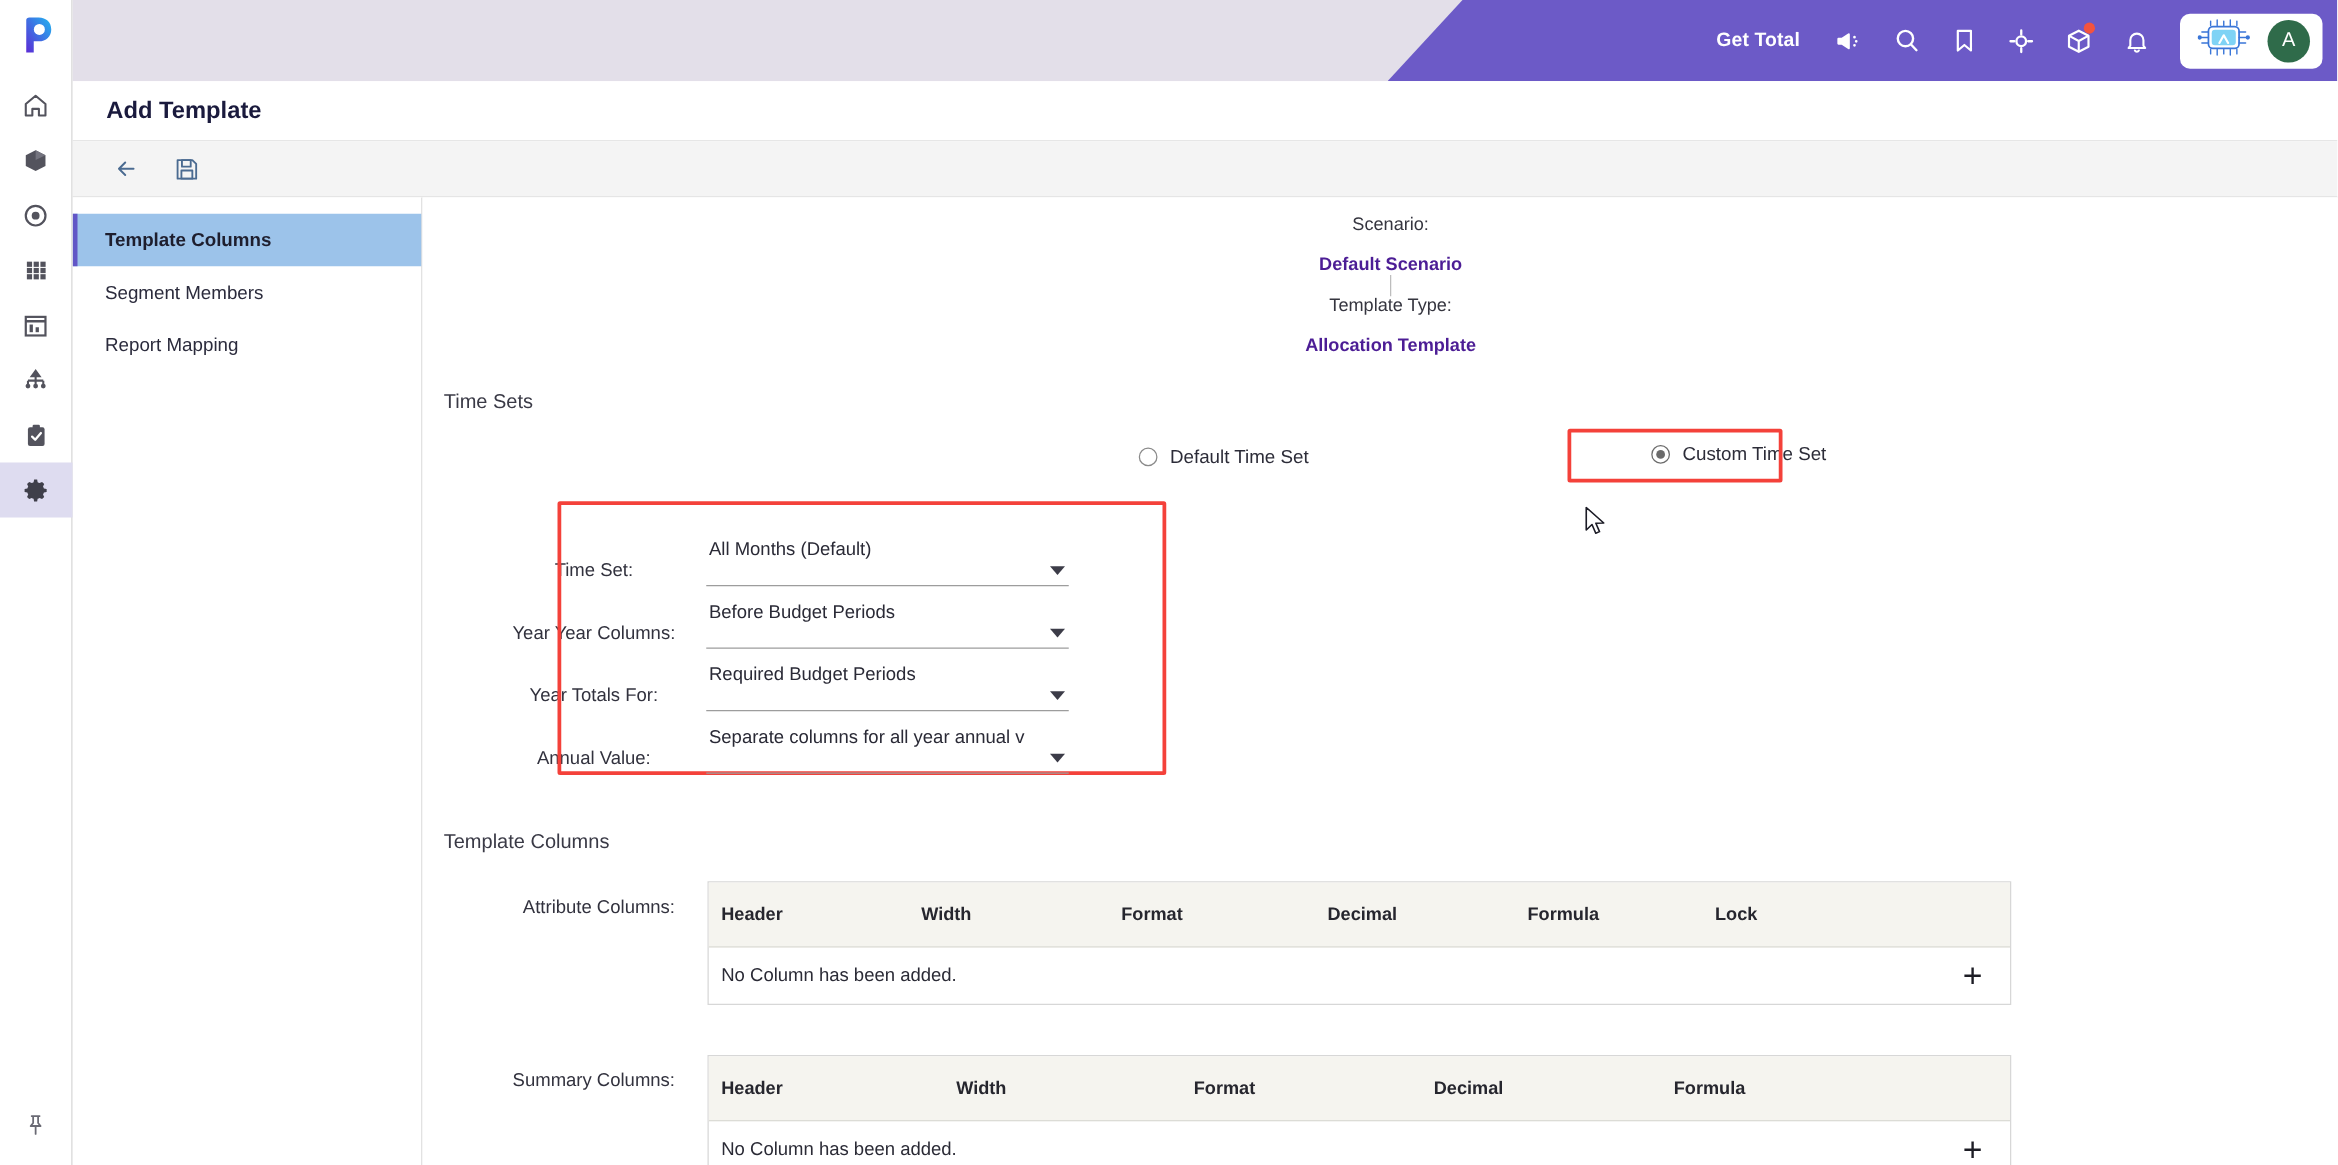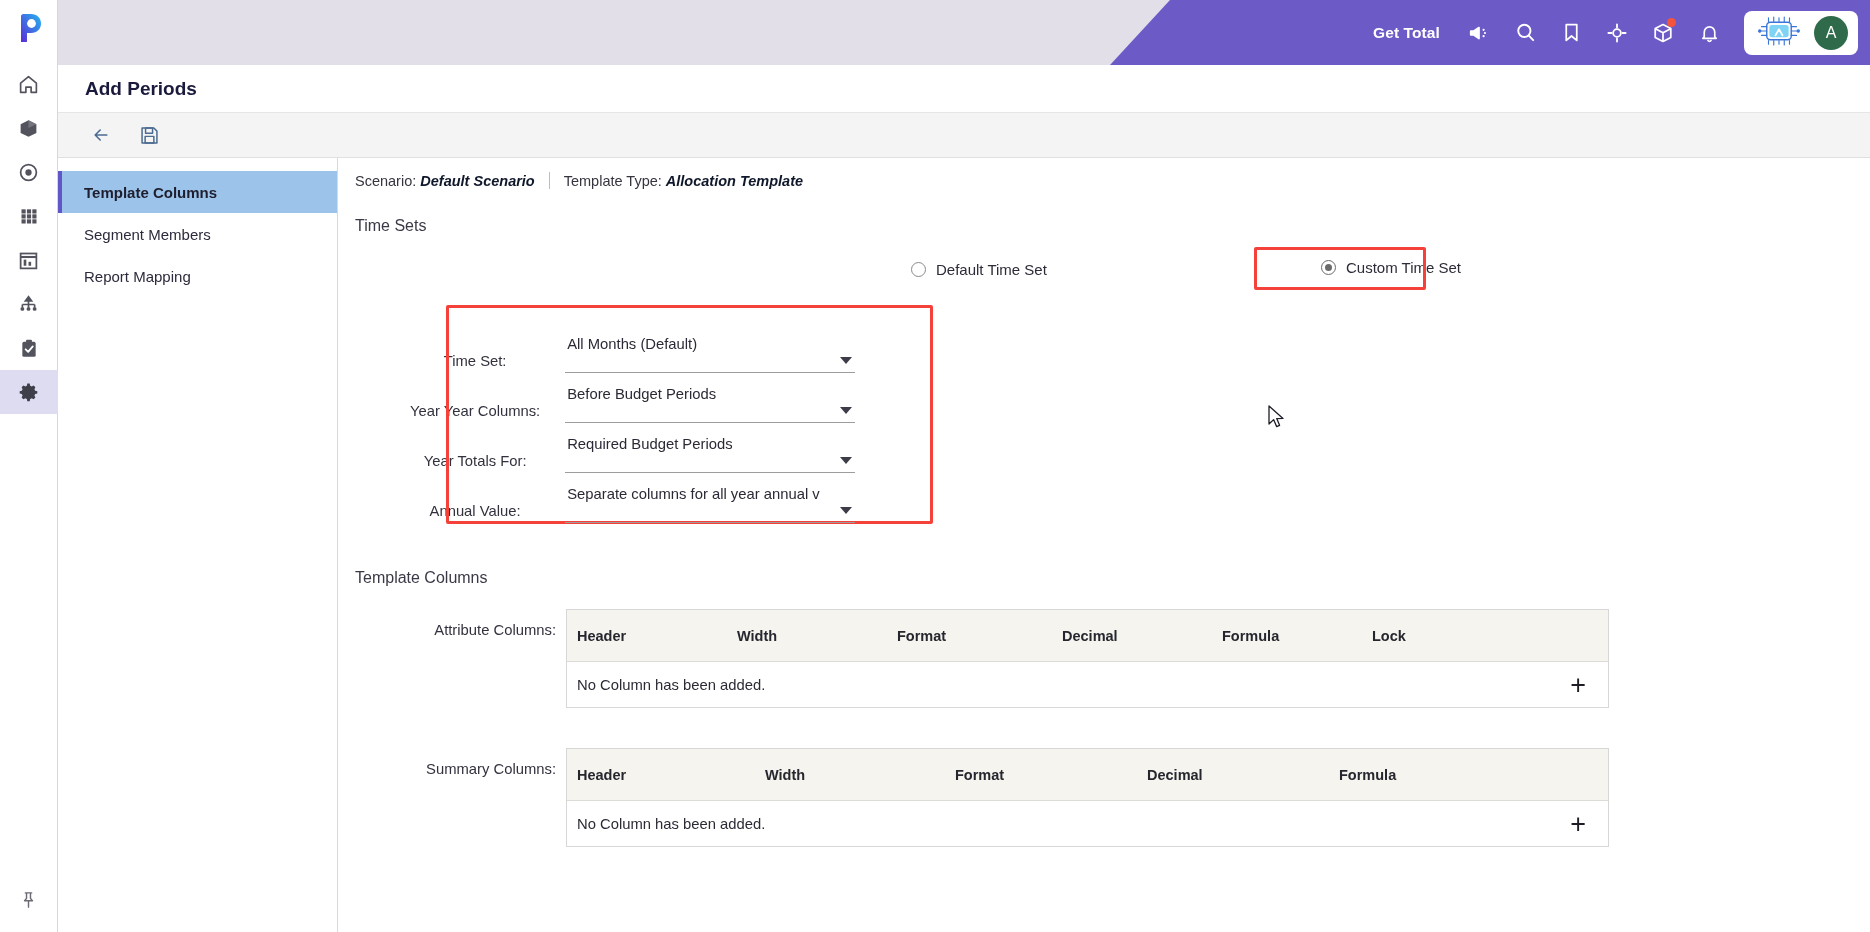--- a/index.html
+++ b/index.html
@@ -153,22 +153,23 @@
     flex: 1; height: 100%;
     position: relative;
     background: #ffffff;
     overflow: hidden;
   }
 
   .crumbs {
     display: flex; align-items: center;
     font-size: 14.5px; color: #35353f;
     padding: 14px 0 0 17px;
-  }
-  .crumbs b { font-weight: bold; color: #0f172a; font-style: italic; }
+    flex-direction: column;
+  }
+  .crumbs b { font-weight: bold; color: #4c1d95; }
   .crumb-sep {
     display: inline-block;
     width: 1px; height: 17px;
     background: #bdbdbd;
     margin: 0 14px;
   }
 
   .section-title {
     font-size: 16px; color: #3a3a46;
     margin: 28px 0 0 17px;
@@ -254,21 +255,21 @@
     font-size: 16px; color: #3a3a46;
     margin: 26px 0 0 17px;
   }
   .table-block {
     display: flex; align-items: flex-start;
     margin-top: 22px;
   }
   .table-label {
     width: 228px; text-align: right;
     font-size: 14.8px; color: #32323e;
-    padding-right: 10px; padding-top: 13px;
+    padding-right: 26px; padding-top: 13px;
     white-space: nowrap;
   }
   .tbl {
     width: 1043px;
     border: 1px solid #d7d7d7;
     background: #ffffff;
   }
   .tbl-head {
     display: flex; align-items: center;
     height: 52px;
@@ -479,21 +480,21 @@
             <rect x="13" y="10" width="22" height="14" rx="3" fill="#7fd3f5"></rect>
             <path d="M20 22 L24 15 L28 22" fill="none" stroke="#ffffff" stroke-width="2" stroke-linecap="round" stroke-linejoin="round"></path>
           </svg>
         </span>
         <span class="avatar">A</span>
       </div>
     </div>
   </div>
 
   <div class="page-title-bar">
-    <div class="page-title">Add Periods</div>
+    <div class="page-title">Add Template</div>
   </div>
 
   <div class="toolbar">
     <div class="tb-btn">
       <span>
         <svg width="22" height="20" viewBox="0 0 24 24" fill="none" stroke="#4b6b91" stroke-width="1.9" stroke-linecap="round" stroke-linejoin="round">
           <path d="M19 12H5M11 6l-6 6 6 6"></path>
         </svg>
       </span>
     </div>

